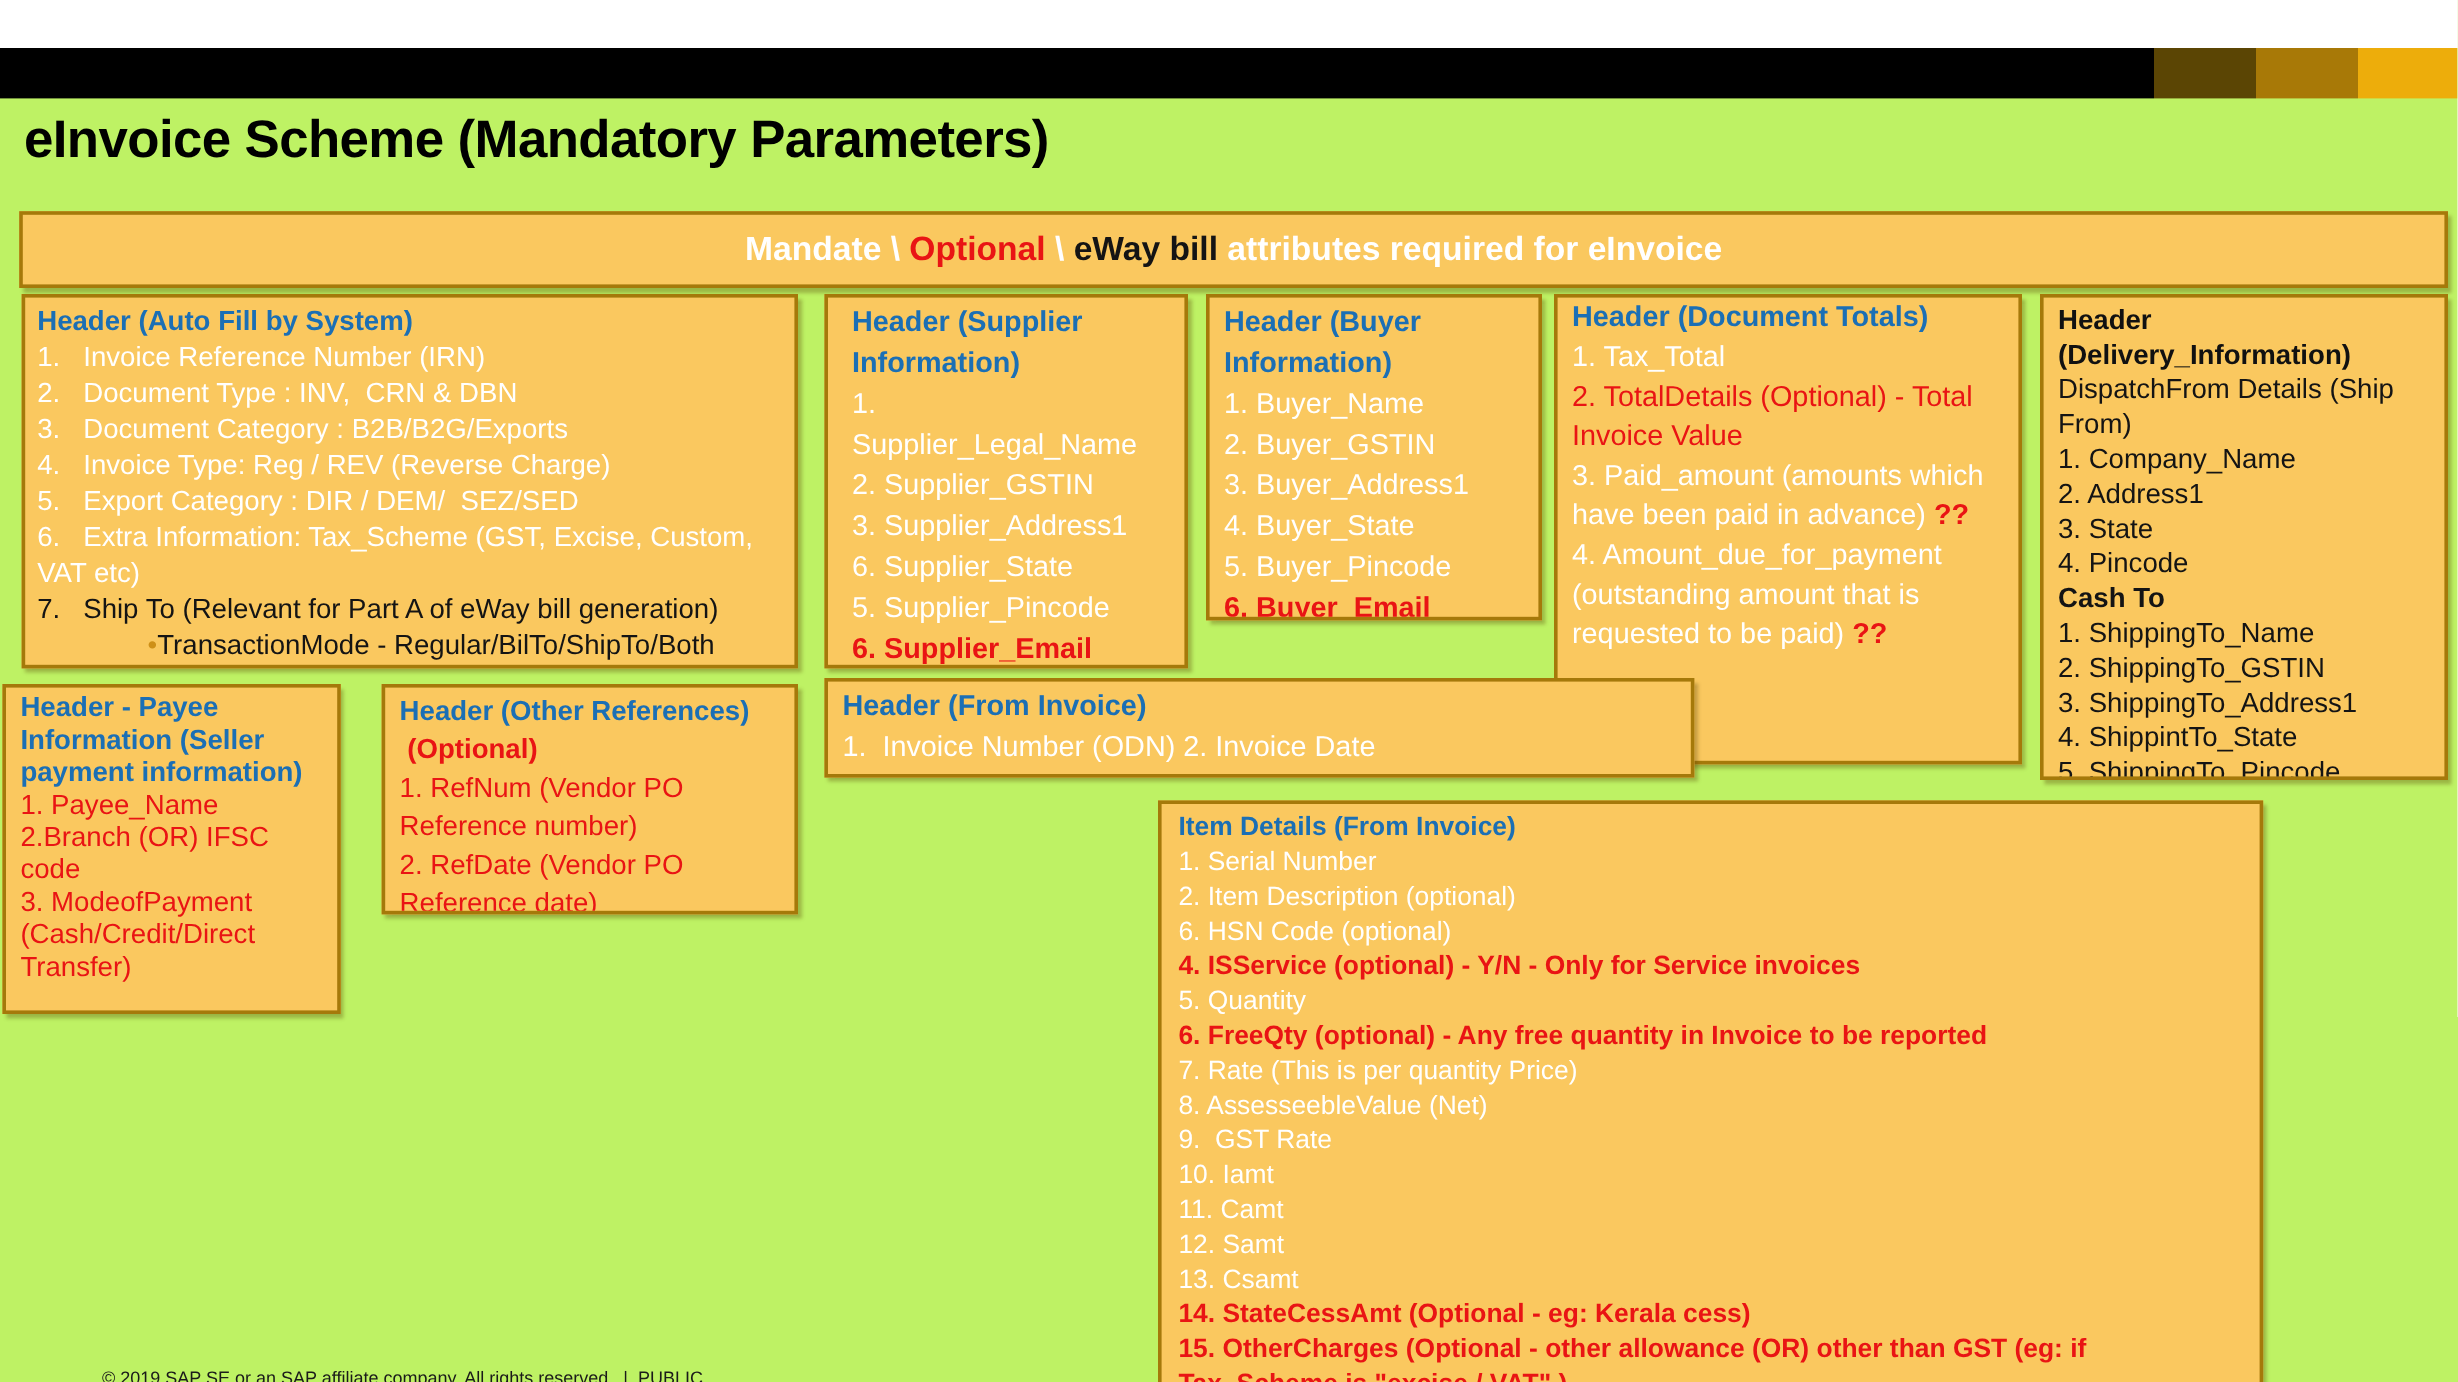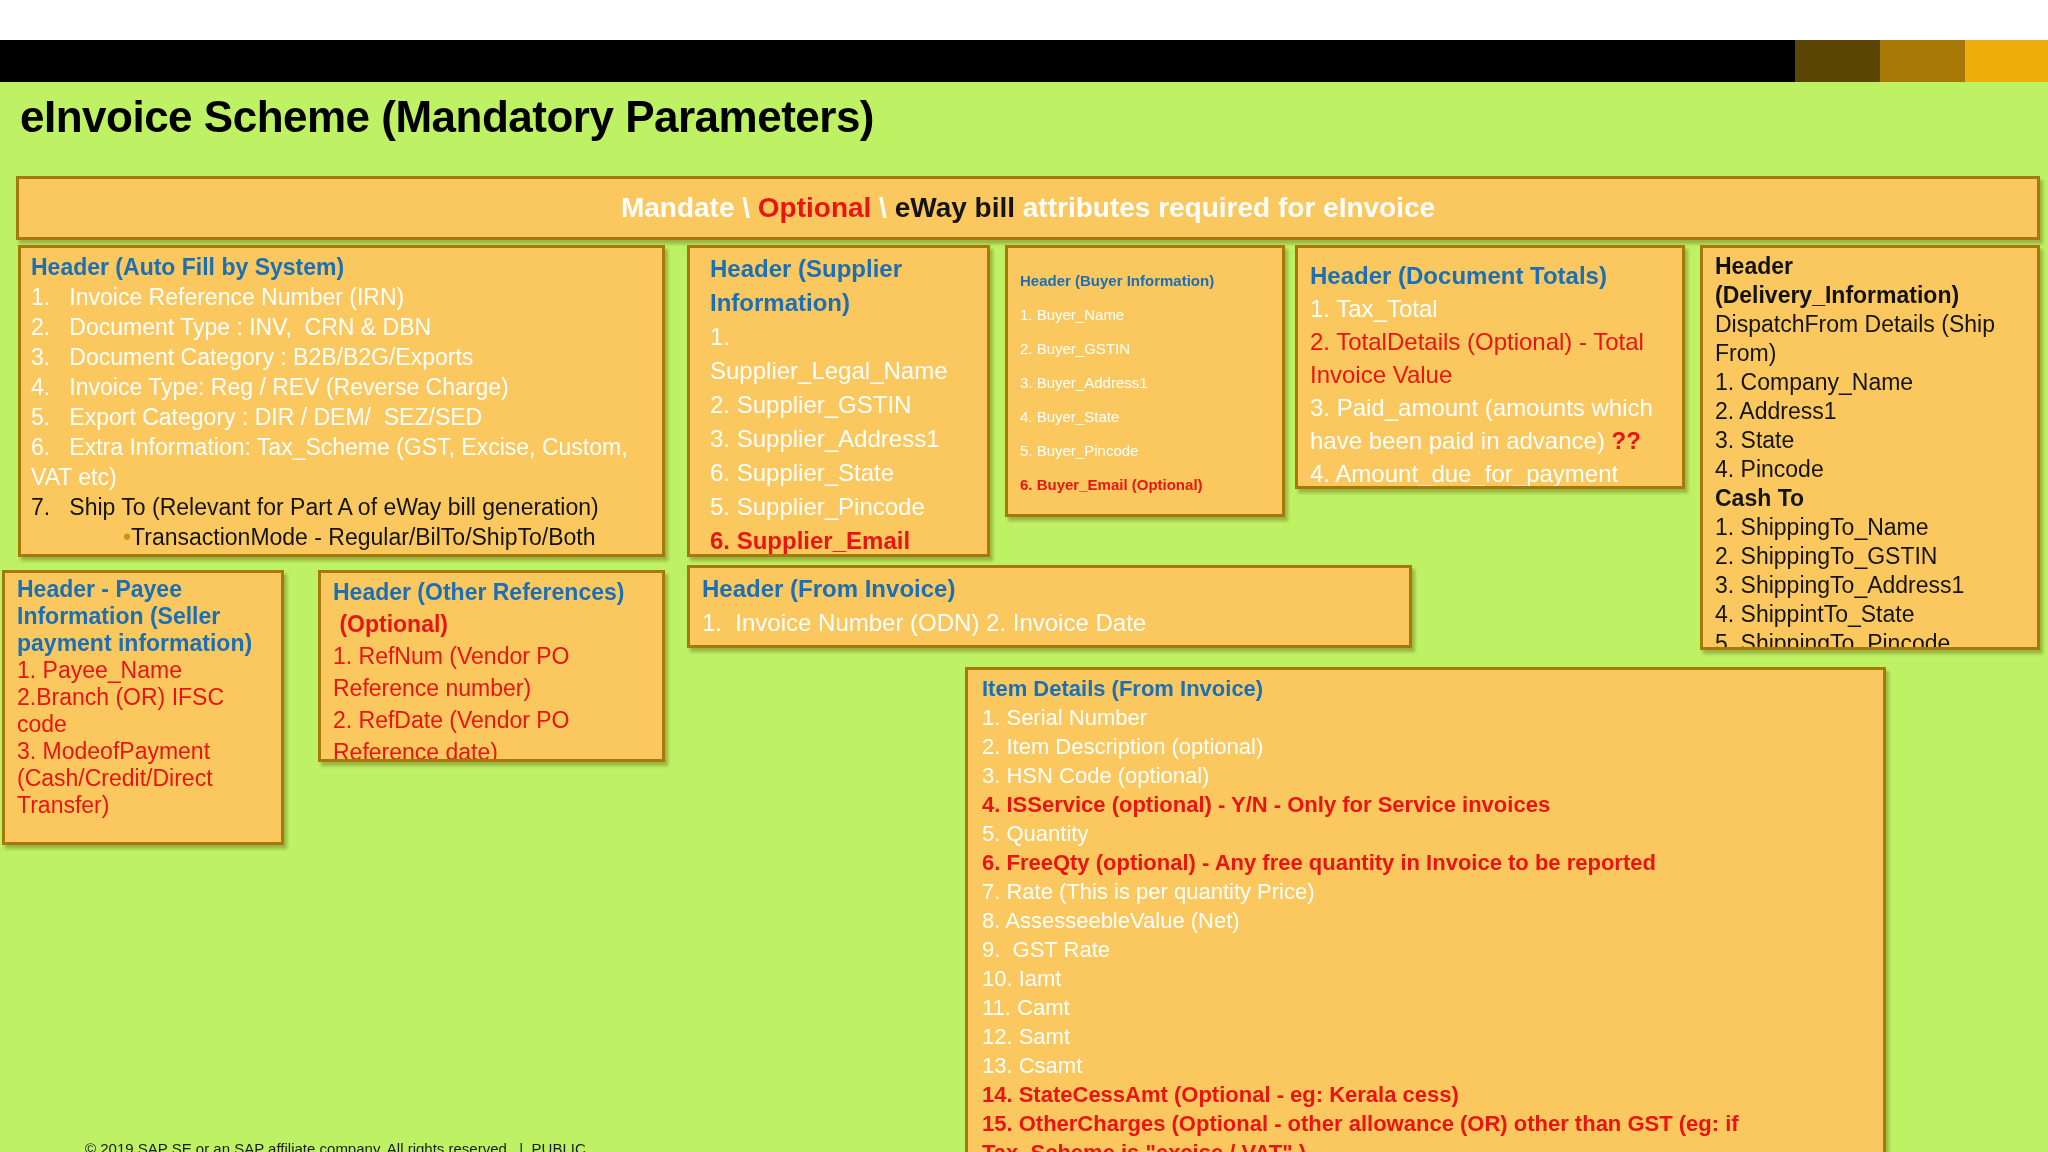--- a/index.html
+++ b/index.html
@@ -26,22 +26,22 @@
   .red-b{color:#E91414;font-weight:bold;}
   .black{color:#141414;}
   .black-b{color:#141414;font-weight:bold;}
   .gold{color:#CE9018;}
   .seg{white-space:pre-wrap;}
   .blockline{display:block;}
   .indent-bullet{padding-left:92px;}
   
   .box-autofill{left:18px;top:205px;width:647px;height:312px;padding:4px 10px;font-size:23px;line-height:30px;}
   .box-supplier{left:687px;top:205px;width:303px;height:312px;padding:4px 20px;font-size:24px;line-height:34px;}
-  .box-buyer{left:1005px;top:205px;width:280px;height:272px;padding:16px 12px;font-size:15px;line-height:34px;}
-  .box-doctotals{left:1295px;top:205px;width:390px;height:244px;padding:11px 12px;font-size:24px;line-height:33px;}
+  .box-buyer{left:1005px;top:205px;width:280px;height:272px;padding:4px 12px;font-size:24px;line-height:34px;}
+  .box-doctotals{left:1295px;top:205px;width:390px;height:392px;padding:0 12px;font-size:24px;line-height:33px;}
   .box-delivery{left:1700px;top:205px;width:340px;height:405px;padding:4px 12px;font-size:23px;line-height:29px;}
   .box-payee{left:2px;top:530px;width:282px;height:275px;padding:3px 12px;font-size:23px;line-height:27px;}
   .box-otherrefs{left:318px;top:530px;width:347px;height:192px;padding:3px 12px;font-size:23px;line-height:32px;}
   .box-frominvoice{left:687px;top:525px;width:725px;height:83px;padding:4px 12px;font-size:24px;line-height:34px;}
   .box-itemdetails{left:965px;top:627px;width:921px;height:498px;padding:4px 14px;font-size:22px;line-height:29px;}
   .footer{position:absolute;left:85px;top:1100px;font-size:15px;color:#1a1a1a;}
 </style>
 </head>
 <body>
 
@@ -148,21 +148,21 @@
     <div>
         <div class="line white">1.&nbsp; Invoice Number (ODN) 2. Invoice Date</div>
       </div>
   </div>
 
   <div class="gbox box-itemdetails">
     <div class="hd hd-blue ctr">Item Details (From Invoice)</div>
     <div>
         <div class="line white">1. Serial Number</div>
         <div class="line white">2. Item Description (optional)</div>
-        <div class="line white">3. HSN Code (optional)</div>
+        <div class="line white">6. HSN Code (optional)</div>
         <div class="line red-b">4. ISService (optional) - Y/N - Only for Service invoices</div>
         <div class="line white">5. Quantity</div>
         <div class="line red-b">6. FreeQty (optional) - Any free quantity in Invoice to be reported</div>
         <div class="line white">7. Rate (This is per quantity Price)</div>
         <div class="line white">8. AssesseebleValue (Net)</div>
         <div class="line white">9.  GST Rate</div>
         <div class="line white">10. Iamt</div>
         <div class="line white">11. Camt</div>
         <div class="line white">12. Samt</div>
         <div class="line white">13. Csamt</div>

